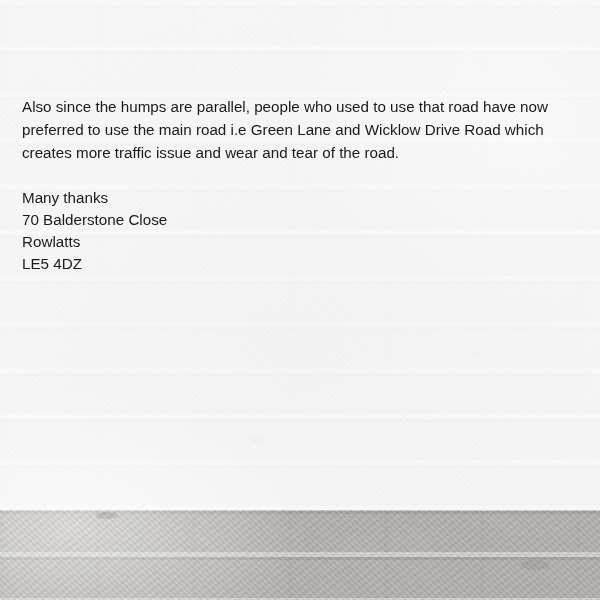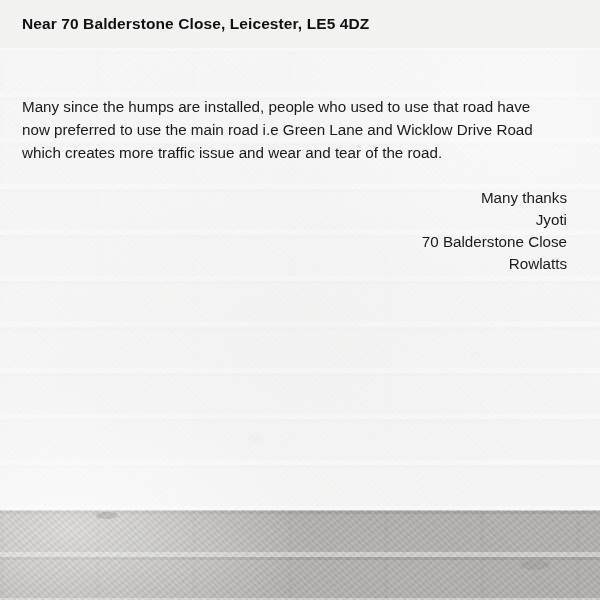--- a/index.html
+++ b/index.html
@@ -106,51 +106,47 @@
     font-size: 15.2px;
     line-height: 23px;
     color: #1a1a1a;
     margin: 0 0 23px 0;
     max-width: 530px;
   }
   .signoff {
     font-size: 15.2px;
     line-height: 22px;
     color: #1a1a1a;
-    text-align: right;
   }
   .signoff div {
     white-space: nowrap;
   }
 </style>
 </head>
 <body>
 
 <div class="report-card">
 
   <div class="photo-bg">
     <span class="debris d1"></span>
     <span class="debris d2"></span>
     <span class="debris d3"></span>
     <span class="debris d4"></span>
   </div>
 
   <div class="white-panel"></div>
 
-  <div class="header-bar">
-    <span class="header-title">Near 70 Balderstone Close, Leicester, LE5 4DZ</span>
-  </div>
 
   <div class="body-area">
 
 
-    <p class="para">Many since the humps are installed, people who used to use that road have now preferred to use the main road i.e Green Lane and Wicklow Drive Road which creates more traffic issue and wear and tear of the road.</p>
+    <p class="para">Also since the humps are parallel, people who used to use that road have now preferred to use the main road i.e Green Lane and Wicklow Drive Road which creates more traffic issue and wear and tear of the road.</p>
 
 
     <div class="signoff">
       <div>Many thanks</div>
-      <div>Jyoti</div>
       <div>70 Balderstone Close</div>
       <div>Rowlatts</div>
+      <div>LE5 4DZ</div>
     </div>
 
   </div>
 </div>
 
 </body></html>

